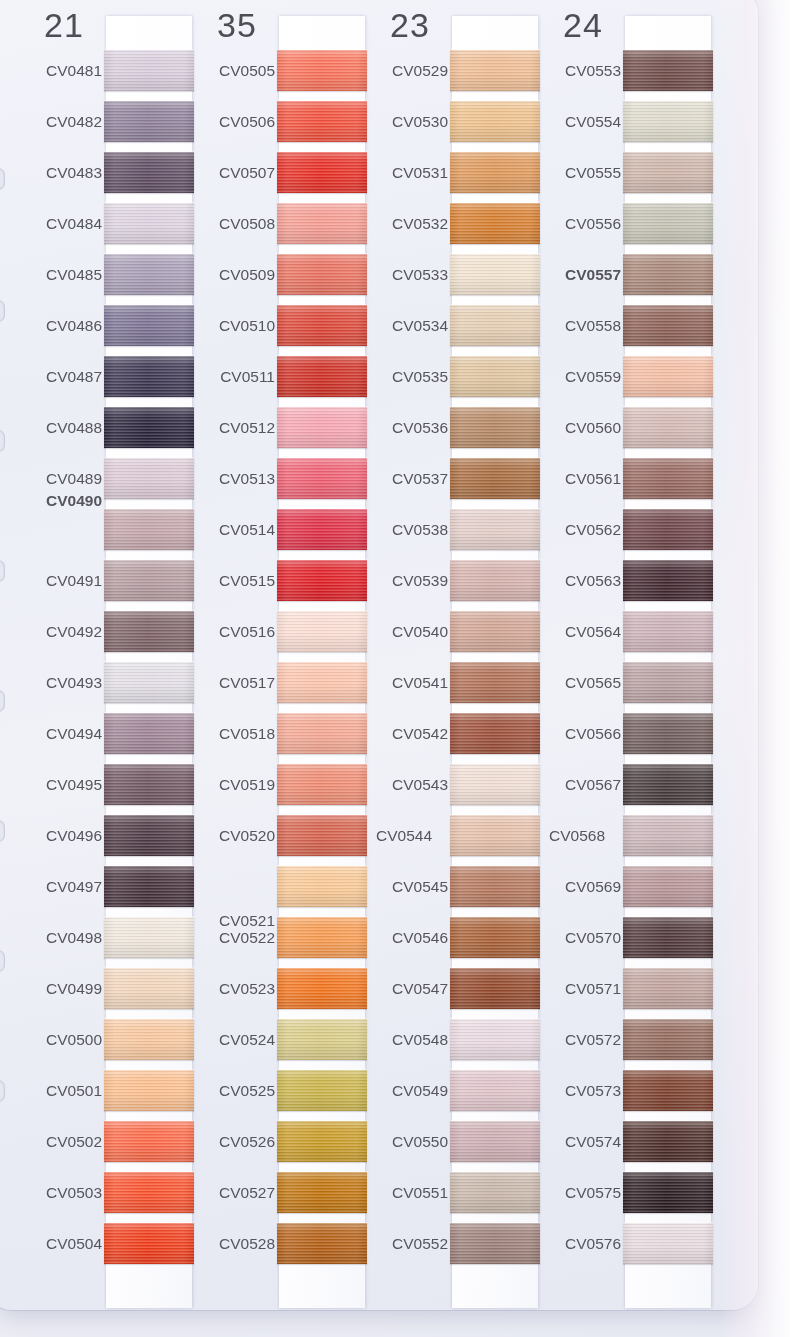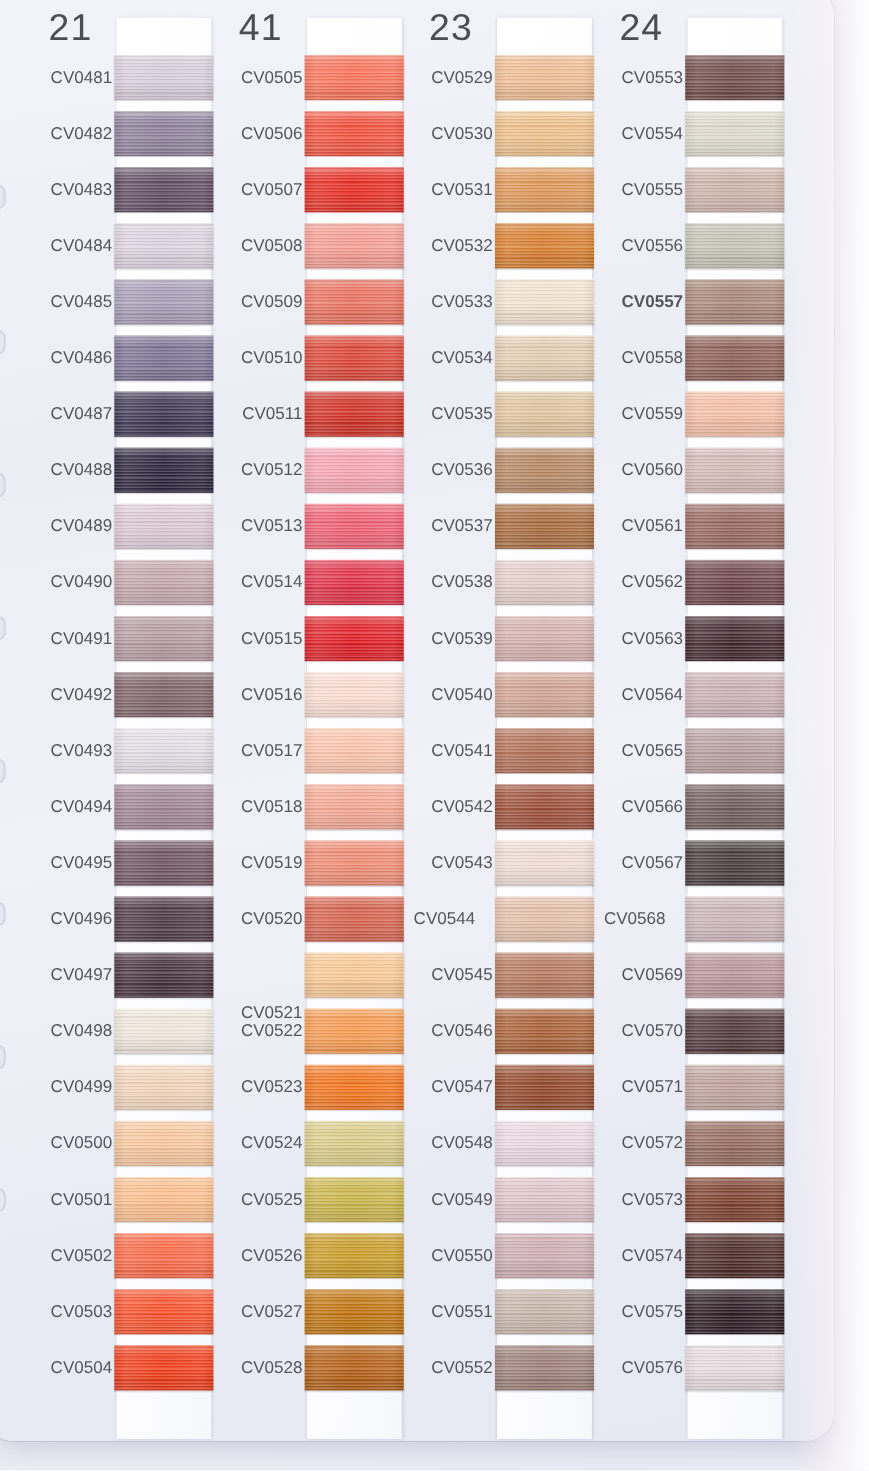--- a/index.html
+++ b/index.html
@@ -153,21 +153,21 @@
         <div class="code" style="top: 266px;">CV0485</div>
         <div class="swatch" title="CV0486" style="top: 305px; background: rgb(122, 113, 146);"></div>
         <div class="code" style="top: 317px;">CV0486</div>
         <div class="swatch" title="CV0487" style="top: 356px; background: rgb(59, 52, 80);"></div>
         <div class="code" style="top: 368px;">CV0487</div>
         <div class="swatch" title="CV0488" style="top: 407px; background: rgb(41, 34, 58);"></div>
         <div class="code" style="top: 419px;">CV0488</div>
         <div class="swatch" title="CV0489" style="top: 458px; background: rgb(220, 201, 213);"></div>
         <div class="code" style="top: 470px;">CV0489</div>
         <div class="swatch" title="CV0490" style="top: 509px; background: rgb(196, 166, 171);"></div>
-        <div class="code" style="top: 521px;">CV0490</div>
+        <div class="code" style="top: 492px; font-weight: bold;">CV0490</div>
         <div class="swatch" title="CV0491" style="top: 560px; background: rgb(181, 155, 160);"></div>
         <div class="code" style="top: 572px;">CV0491</div>
         <div class="swatch" title="CV0492" style="top: 611px; background: rgb(126, 99, 103);"></div>
         <div class="code" style="top: 623px;">CV0492</div>
         <div class="swatch" title="CV0493" style="top: 662px; background: rgb(227, 222, 230);"></div>
         <div class="code" style="top: 674px; text-align: right;">CV0493</div>
         <div class="swatch" title="CV0494" style="top: 713px; background: rgb(159, 132, 150);"></div>
         <div class="code" style="top: 725px;">CV0494</div>
         <div class="swatch" title="CV0495" style="top: 764px; background: rgb(111, 85, 96);"></div>
         <div class="code" style="top: 776px;">CV0495</div>
@@ -185,21 +185,21 @@
         <div class="code" style="top: 1082px;">CV0501</div>
         <div class="swatch" title="CV0502" style="top: 1121px; background: rgb(252, 105, 71);"></div>
         <div class="code" style="top: 1133px;">CV0502</div>
         <div class="swatch" title="CV0503" style="top: 1172px; background: rgb(249, 81, 44);"></div>
         <div class="code" style="top: 1184px;">CV0503</div>
         <div class="swatch" title="CV0504" style="top: 1223px; background: rgb(240, 59, 24);"></div>
         <div class="code" style="top: 1235px;">CV0504</div>
       </div>
       <div class="col" style="left: 187px;">
         <div class="strip"></div>
-        <div class="col-head">41</div>
+        <div class="col-head">35</div>
         <div class="swatch" title="CV0505" style="top: 50px; background: rgb(250, 114, 89);"></div>
         <div class="code" style="top: 62px;">CV0505</div>
         <div class="swatch" title="CV0506" style="top: 101px; background: rgb(242, 80, 60);"></div>
         <div class="code" style="top: 113px;">CV0506</div>
         <div class="swatch" title="CV0507" style="top: 152px; background: rgb(231, 45, 35);"></div>
         <div class="code" style="top: 164px;">CV0507</div>
         <div class="swatch" title="CV0508" style="top: 203px; background: rgb(245, 156, 145);"></div>
         <div class="code" style="top: 215px;">CV0508</div>
         <div class="swatch" title="CV0509" style="top: 254px; background: rgb(233, 112, 94);"></div>
         <div class="code" style="top: 266px;">CV0509</div>

